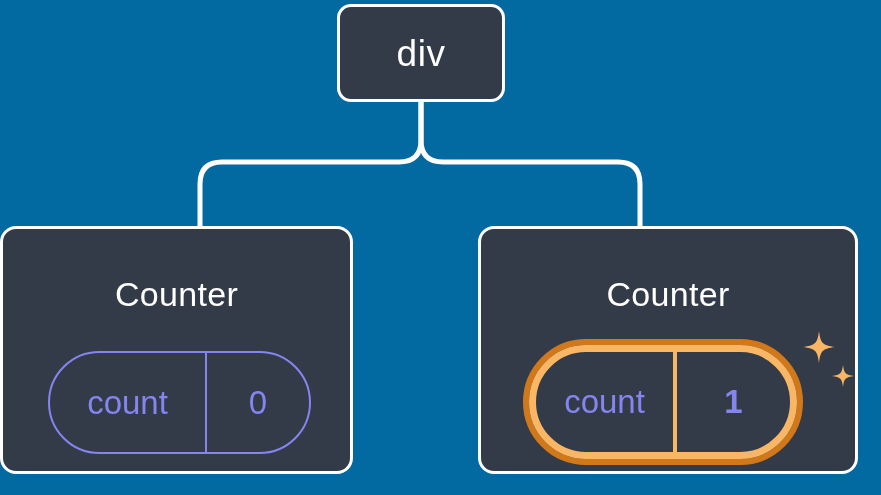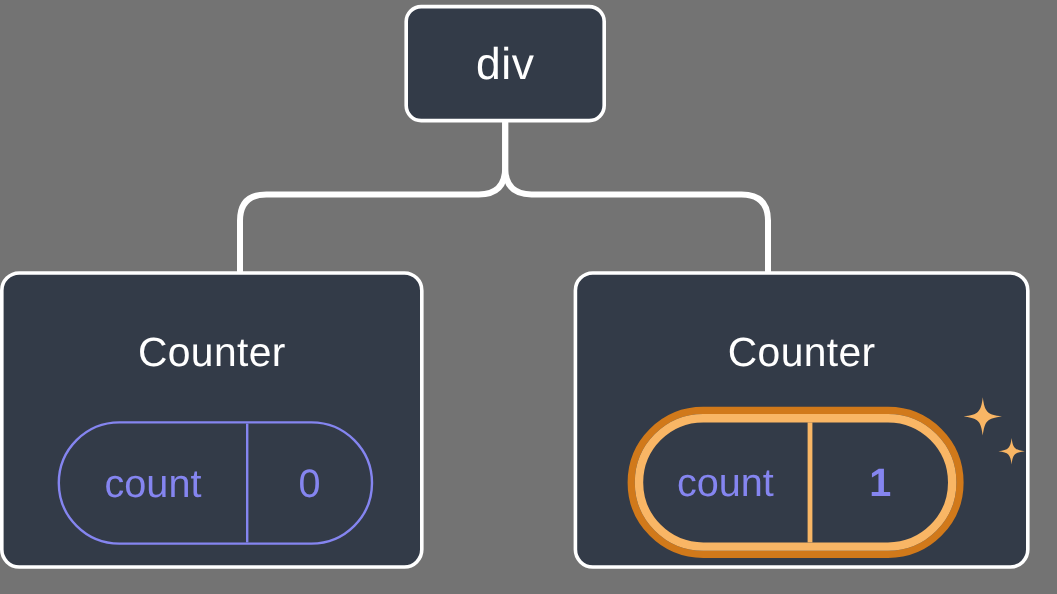--- a/index.html
+++ b/index.html
@@ -10,21 +10,21 @@
     width: 881px;
     height: 495px;
     background: #4d6b73;
     font-family: "Liberation Sans", sans-serif;
     overflow: hidden;
   }
   #stage {
     position: relative;
     width: 881px;
     height: 495px;
-    background: #737373;
+    background: #0369a1;
   }
 
   
   #connectors {
     position: absolute;
     left: 0;
     top: 0;
     width: 881px;
     height: 495px;
     pointer-events: none;

